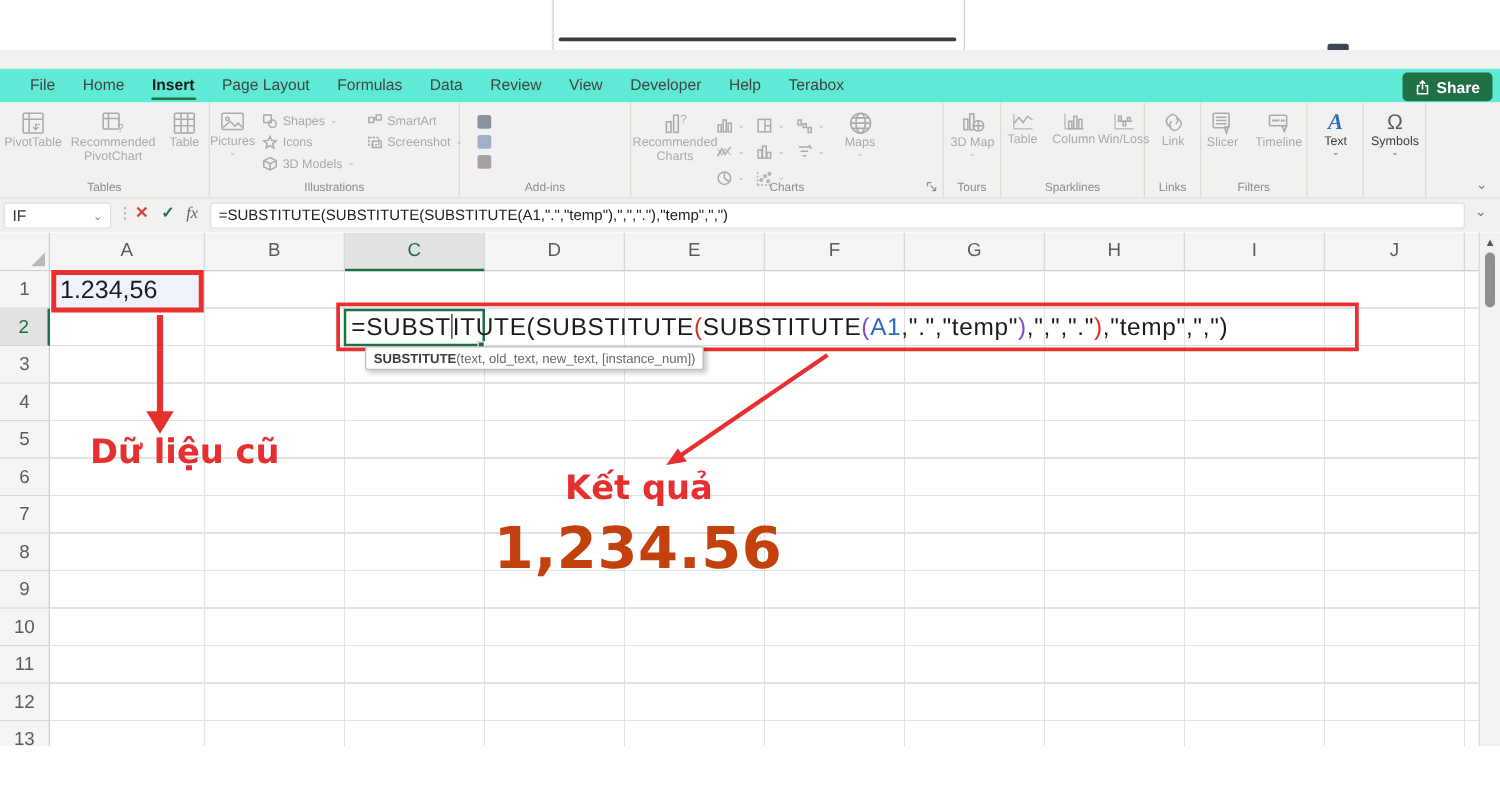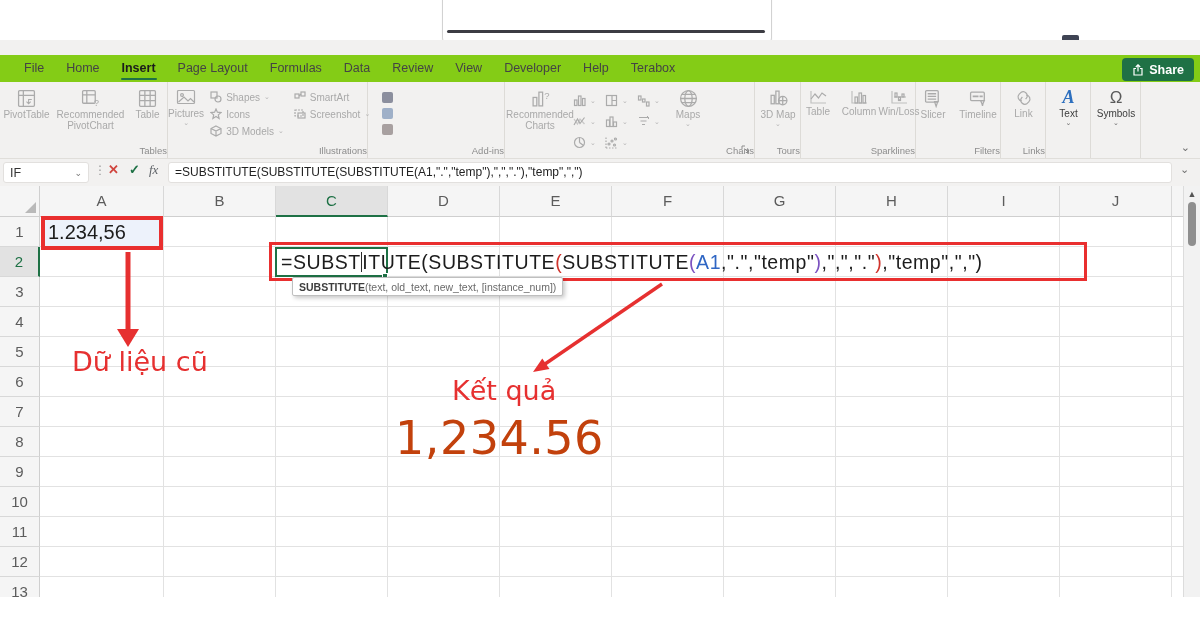--- a/index.html
+++ b/index.html
@@ -9,31 +9,31 @@
 
   
   .search-remnant{left:442px;top:-18px;width:328px;height:64px;background:#fff;
     border:1px solid #d2d2d2;border-radius:10px;box-shadow:0 1px 2px rgba(0,0,0,.06);}
   .search-line{left:447px;top:30px;width:318px;height:3px;background:#3c3c43;border-radius:2px;}
   .mini-avatar{left:1062px;top:35px;width:17px;height:13px;background:#3f4454;border-radius:2px 2px 7px 7px;}
 
   .title-strip{left:0;top:40px;width:1200px;height:15px;background:#f2f1f0;}
 
   
-  .menubar{left:0;top:55px;width:1200px;height:27px;background:#84cc16;display:flex;align-items:center;padding-left:13px;box-sizing:border-box;}
+  .menubar{left:0;top:55px;width:1200px;height:27px;background:#5eead4;display:flex;align-items:center;padding-left:13px;box-sizing:border-box;}
   .menu-item{padding:0 11px;font-size:12.5px;color:#444;line-height:25px;position:relative;cursor:default;}
   .menu-item.active{color:#1b1b1b;font-weight:700;}
   .menu-item.active::after{content:"";position:absolute;left:10px;right:10px;bottom:1px;height:2.5px;background:#1e7145;border-radius:2px;}
   .share-btn{right:6px;top:58px;height:23px;background:#1f7145;border-radius:4px;color:#fff;
     display:flex;align-items:center;gap:5px;padding:0 10px;font-size:12.5px;font-weight:700;}
 
   
   .ribbon{left:0;top:82px;width:1200px;height:77px;background:#f2f1f0;border-bottom:1px solid #e0deda;display:flex;box-sizing:border-box;}
   .rgroup{position:relative;border-right:1px solid #dddbd7;box-sizing:border-box;height:76px;flex:0 0 auto;}
-  .rgroup-label{position:absolute;left:0;right:0;bottom:2px;text-align:right;font-size:9.5px;color:#8d8d8d;}
+  .rgroup-label{position:absolute;left:0;right:0;bottom:2px;text-align:center;font-size:9.5px;color:#8d8d8d;}
   .rbtn{display:flex;flex-direction:column;align-items:center;justify-content:flex-start;text-align:center;color:#a9a9a9;}
   .rlab{font-size:10px;line-height:10.5px;color:#a9a9a9;margin-top:2px;}
   .rchev{font-size:7px;color:#b5b5b5;line-height:6px;}
   .srow{display:flex;align-items:center;gap:4px;font-size:10px;color:#a9a9a9;white-space:nowrap;}
   svg.ric{stroke:#ababab;fill:none;stroke-width:1.2;}
   .enabled .rlab{color:#3d3d3d;}
   .enabled .rchev{color:#6a6a6a;}
   .ribbon-collapse{position:absolute;right:10px;bottom:4px;font-size:11px;color:#6f6f6f;}
 
   
@@ -80,21 +80,21 @@
   .c2-redbox{left:269px;top:56px;width:818px;height:39px;border:3px solid #e92f2f;box-sizing:border-box;}
   .ftip{left:292px;top:91px;height:17px;background:#fff;border:1px solid #bfbfbf;border-radius:2px;
     box-shadow:2px 2px 4px rgba(0,0,0,.22);display:flex;align-items:center;padding:0 6px;font-size:10.5px;white-space:nowrap;}
   .ftip b{color:#3d3d3d;}
   .ftip span{color:#6a6a6a;}
   .vscroll{left:1183px;top:0;width:17px;height:411px;background:#f2f2f2;border-left:1px solid #dcdcdc;box-sizing:border-box;}
   .vs-up{position:absolute;left:0;right:0;top:3px;text-align:center;font-size:9px;color:#555;}
   .vs-thumb{position:absolute;left:4px;top:16px;width:8px;height:44px;background:#8f8f8f;border-radius:4px;}
 
   
-  .ann{font-family:"DejaVu Sans","Liberation Sans",sans-serif;font-weight:400;color:#e63030;white-space:nowrap;}
+  .ann{font-family:"DejaVu Sans","Liberation Sans",sans-serif;font-weight:700;color:#e63030;white-space:nowrap;}
   .ann-old{left:72px;top:346px;font-size:27px;}
   .ann-result{left:452px;top:375px;font-size:27px;}
   .ann-value{left:395px;top:411px;font-size:46px;color:#c2410c;letter-spacing:0.5px;}
   .overlay{left:0;top:0;width:1200px;height:630px;pointer-events:none;}
   .bottom-strip{left:0;top:597px;width:1200px;height:33px;background:#fff;}
 </style>
 </head>
 <body>
 
 <div class="stage">
@@ -352,51 +352,51 @@
               <rect x="5" y="4" width="2" height="4"></rect>
               <rect x="8.5" y="8" width="2" height="3.5"></rect>
               <rect x="12" y="5" width="2" height="3"></rect>
             </svg>
           <span class="rlab">Win/Loss</span>
         </div>
       </div>
       <div class="rgroup-label">Sparklines</div>
     </div>
 
-    <div class="rgroup" style="width:85px">
-      <div style="display:flex;justify-content:center;gap:6px;padding-top:7px;">
-        <div class="rbtn" style="width:34px">
-          <svg class="ric" width="19" height="19" viewBox="0 0 18 18">
-            <rect x="1.5" y="1.5" width="12" height="11" rx="1"></rect>
-              <path d="M3.5 4.5 H11.5 M3.5 7 H11.5 M3.5 9.5 H11.5"></path>
-              <path d="M10 12 L13 12 L12 15 L11.5 16.5 L11 15 Z"></path>
-          </svg>
-          <span class="rlab">Slicer</span>
-        </div>
-        <div class="rbtn" style="width:44px">
-          <svg class="ric" width="19" height="19" viewBox="0 0 18 18">
-            <rect x="1.5" y="3" width="13" height="8" rx="1"></rect>
-              <path d="M3.5 7 H9 M10 7 h3" stroke-width="1.6"></path>
-              <path d="M11 11 L14.5 11 L13.2 14 L12.8 16 L12.3 14 Z"></path>
-          </svg>
-          <span class="rlab">Timeline</span>
-        </div>
-      </div>
-      <div class="rgroup-label">Filters</div>
-    </div>
-
     <div class="rgroup" style="width:45px">
       <div class="rbtn" style="width:45px;padding-top:7px">
         <svg class="ric" width="20" height="18" viewBox="0 0 20 18">
           <path d="M8 12 a4 4 0 0 1 -2.8-6.8 l1.6-1.6 a4 4 0 0 1 5.6 5.6 l-0.8 0.8"></path>
           <path d="M12 6 a4 4 0 0 1 2.8 6.8 l-1.6 1.6 a4 4 0 0 1 -5.6-5.6 l0.8-0.8"></path>
         </svg>
         <span class="rlab">Link</span>
       </div>
       <div class="rgroup-label">Links</div>
+    </div>
+
+    <div class="rgroup" style="width:85px">
+      <div style="display:flex;justify-content:center;gap:6px;padding-top:7px;">
+        <div class="rbtn" style="width:34px">
+          <svg class="ric" width="19" height="19" viewBox="0 0 18 18">
+            <rect x="1.5" y="1.5" width="12" height="11" rx="1"></rect>
+              <path d="M3.5 4.5 H11.5 M3.5 7 H11.5 M3.5 9.5 H11.5"></path>
+              <path d="M10 12 L13 12 L12 15 L11.5 16.5 L11 15 Z"></path>
+          </svg>
+          <span class="rlab">Slicer</span>
+        </div>
+        <div class="rbtn" style="width:44px">
+          <svg class="ric" width="19" height="19" viewBox="0 0 18 18">
+            <rect x="1.5" y="3" width="13" height="8" rx="1"></rect>
+              <path d="M3.5 7 H9 M10 7 h3" stroke-width="1.6"></path>
+              <path d="M11 11 L14.5 11 L13.2 14 L12.8 16 L12.3 14 Z"></path>
+          </svg>
+          <span class="rlab">Timeline</span>
+        </div>
+      </div>
+      <div class="rgroup-label">Filters</div>
     </div>
 
     <div class="rgroup enabled" style="width:45px">
       <div class="rbtn" style="width:45px;padding-top:6px">
         <span style="color:#2d6fbe;font-style:italic;font-weight:700;font-size:18px;line-height:19px;font-family:'Liberation Serif',serif">A</span>
         <span class="rlab">Text</span>
         <span class="rchev">⌄</span>
       </div>
     </div>
 

